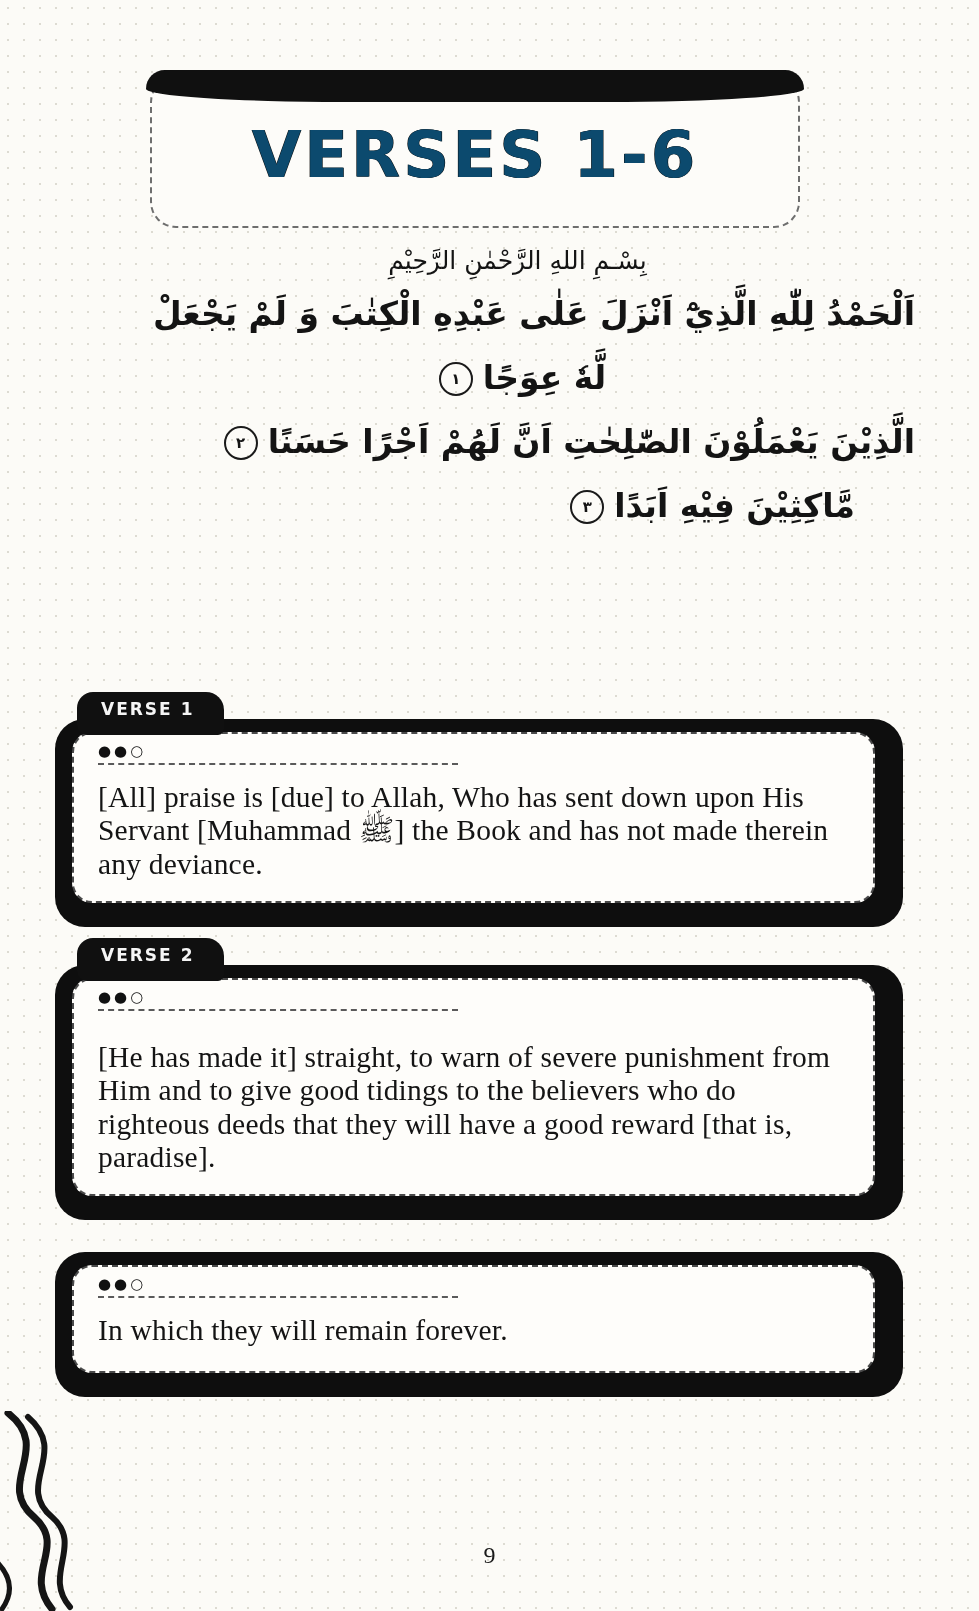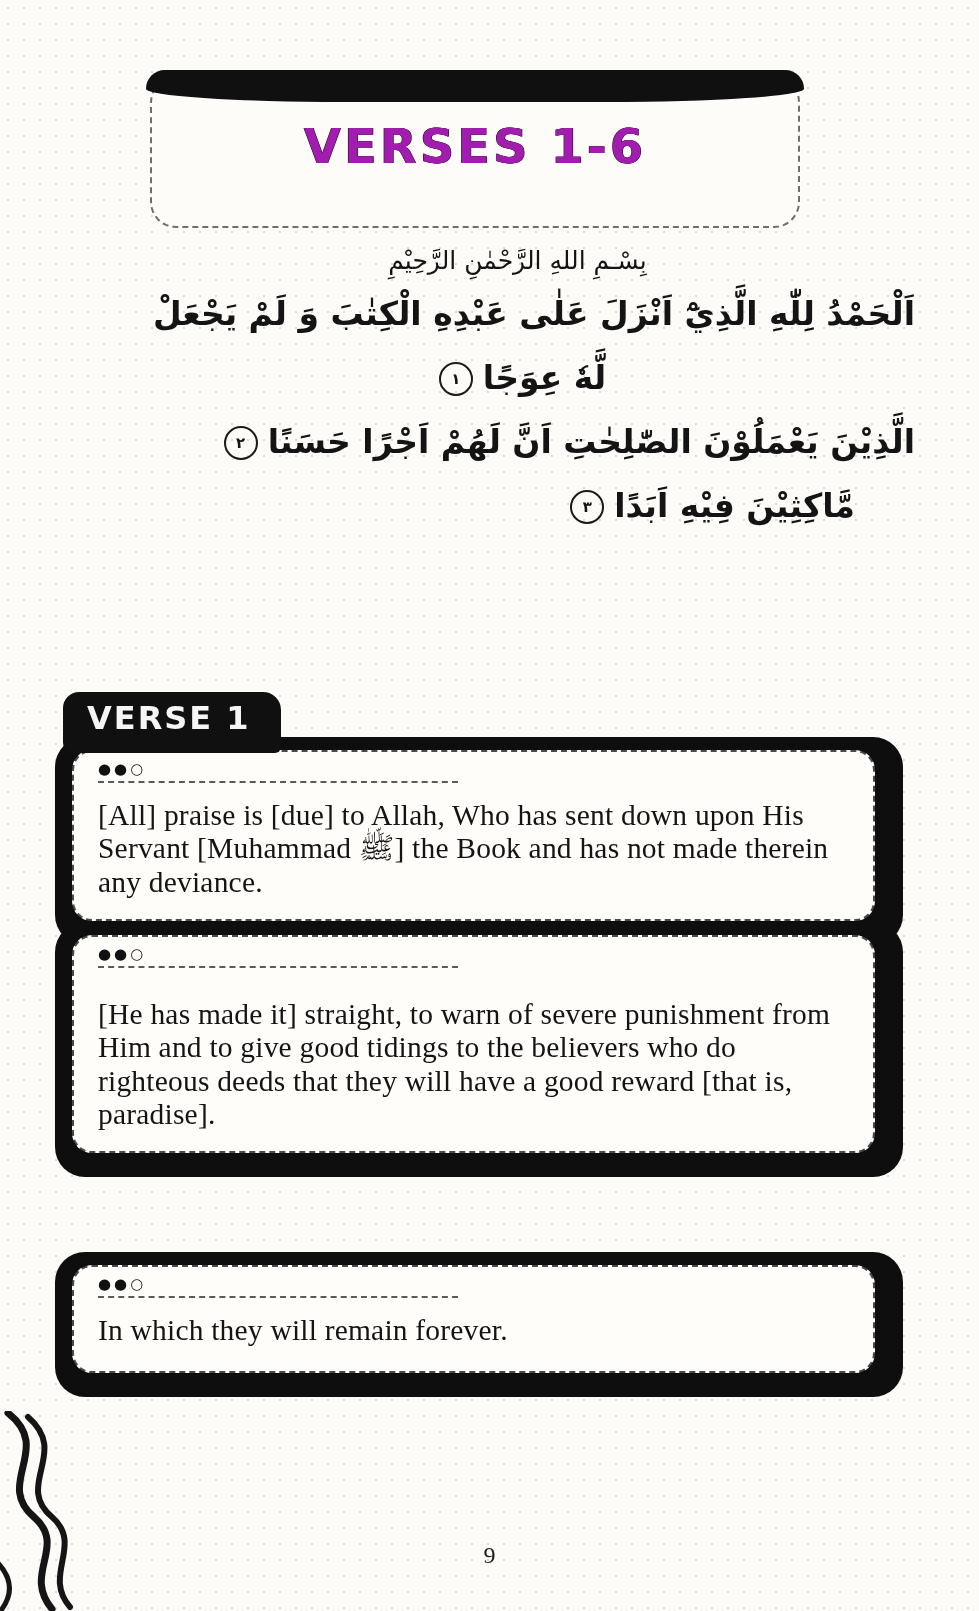--- a/index.html
+++ b/index.html
@@ -22,21 +22,21 @@
   }
   .title-cap{
     position:absolute;top:-8px;left:-6px;right:-6px;height:32px;
     background:#101010;
     border-radius:28px 28px 45% 45% / 28px 28px 20px 20px;
   }
   .title-text{
     position:absolute;top:40px;left:0;width:100%;
     text-align:center;
     font-family:"DejaVu Sans", sans-serif;
-    font-weight:bold;font-size:48px;letter-spacing:3px;color:#a21caf;
+    font-weight:bold;font-size:64px;letter-spacing:3px;color:#0c4a6e;
     text-shadow:0.5px 0 0 #0d0d0d, -0.5px 0 0 #0d0d0d;
   }
 
   
   .arabic{
     position:absolute;top:246px;left:120px;right:64px;
     direction:rtl;
     font-family:"DejaVu Sans", sans-serif;
     color:#141414;
   }
@@ -59,24 +59,24 @@
   }
   .ayah-mark:empty{display:none;}
 
   
   .verse{position:absolute;left:55px;right:76px;}
   .verse.v1{top:692px;}
   .verse.v2{top:938px;}
   .verse.v3{top:1268px;}
   .verse-tab{
     display:inline-block;position:relative;z-index:2;
-    margin-left:8px;
+    margin-left:22px;
     background:#101010;color:#f5f5f5;
     font-family:"DejaVu Sans", sans-serif;font-weight:bold;
-    font-size:32px;letter-spacing:2px;
+    font-size:17px;letter-spacing:2px;
     padding:7px 30px 16px 24px;
     border-radius:16px 18px 6px 10px;
   }
   .verse-box{
     position:relative;margin-top:-16px;
     background:#0e0e0e;border-radius:30px;
     padding:13px 28px 24px 17px;
   }
   .verse-inner{
     background:#fefdfa;border:2px dashed #4a4a4a;border-radius:20px;
@@ -146,20 +146,23 @@
     <div class="verse-box">
       <div class="verse-inner">
         <div class="dots">●●○</div>
         <div class="dash-line"></div>
         <p class="verse-text">[All] praise is [due] to Allah, Who has sent down upon His Servant [Muhammad ﷺ] the Book and has not made therein any deviance.</p>
       </div>
     </div>
   </section>
 
   <section class="verse v2">
+    <div class="verse-tab">
+      <span>VERSE 2</span>
+    </div>
     <div class="verse-box">
       <div class="verse-inner">
         <div class="dots">●●○</div>
         <div class="dash-line"></div>
         <p class="verse-text">[He has made it] straight, to warn of severe punishment from Him and to give good tidings to the believers who do righteous deeds that they will have a good reward [that is, paradise].</p>
       </div>
     </div>
   </section>
 
   <section class="verse v3">

